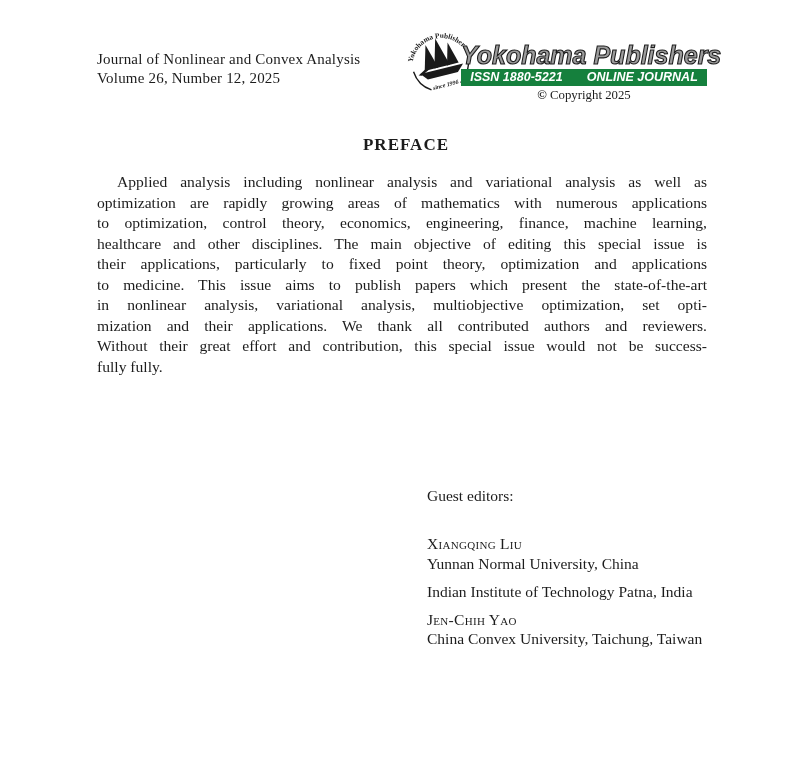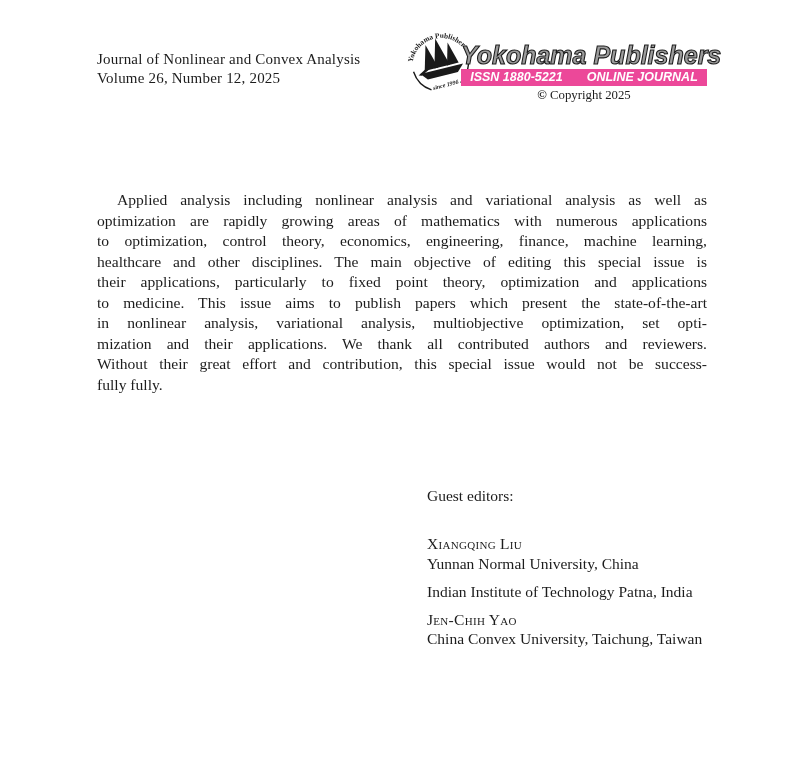--- a/index.html
+++ b/index.html
@@ -48,21 +48,21 @@
     letter-spacing: 0px;
     white-space: nowrap;
     color: #9c9c9c;
     -webkit-text-stroke: 1.1px #1d1d1d;
     transform: scaleY(1.04);
     transform-origin: left top;
   }
   .issn-banner {
     margin-top: 1px;
     height: 17px;
-    background: #ec4899;
+    background: #15803d;
     color: #ffffff;
     font-family: "Liberation Sans", sans-serif;
     font-style: italic;
     font-weight: 700;
     font-size: 12.5px;
     line-height: 17px;
     display: flex;
     justify-content: center;
     gap: 24px;
     white-space: nowrap;
@@ -85,21 +85,21 @@
     text-align: center;
     font-weight: 700;
     font-size: 17px;
     letter-spacing: 1px;
   }
 
   
   .body-text {
     position: absolute;
     left: 97px;
-    top: 190px;
+    top: 172px;
     width: 610px;
     font-size: 15.6px;
     line-height: 20.5px;
   }
   .body-line {
     text-align: justify;
     text-align-last: justify;
     white-space: normal;
   }
   .body-line.first-line { padding-left: 20px; }
@@ -160,20 +160,21 @@
     <div class="issn-banner">
       <span>ISSN 1880-5221</span>
       <span>ONLINE JOURNAL</span>
     </div>
     <div class="copyright-line">
       <span class="copy-symbol">©</span>
       <span>Copyright 2025</span>
     </div>
   </div>
 
+  <div class="preface-title">PREFACE</div>
 
   <div class="body-text">
     <div class="body-line first-line">Applied analysis including nonlinear analysis and variational analysis as well as</div>
     <div class="body-line">optimization are rapidly growing areas of mathematics with numerous applications</div>
     <div class="body-line">to optimization, control theory, economics, engineering, finance, machine learning,</div>
     <div class="body-line">healthcare and other disciplines. The main objective of editing this special issue is</div>
     <div class="body-line">their applications, particularly to fixed point theory, optimization and applications</div>
     <div class="body-line">to medicine. This issue aims to publish papers which present the state-of-the-art</div>
     <div class="body-line">in nonlinear analysis, variational analysis, multiobjective optimization, set opti-</div>
     <div class="body-line">mization and their applications. We thank all contributed authors and reviewers.</div>

